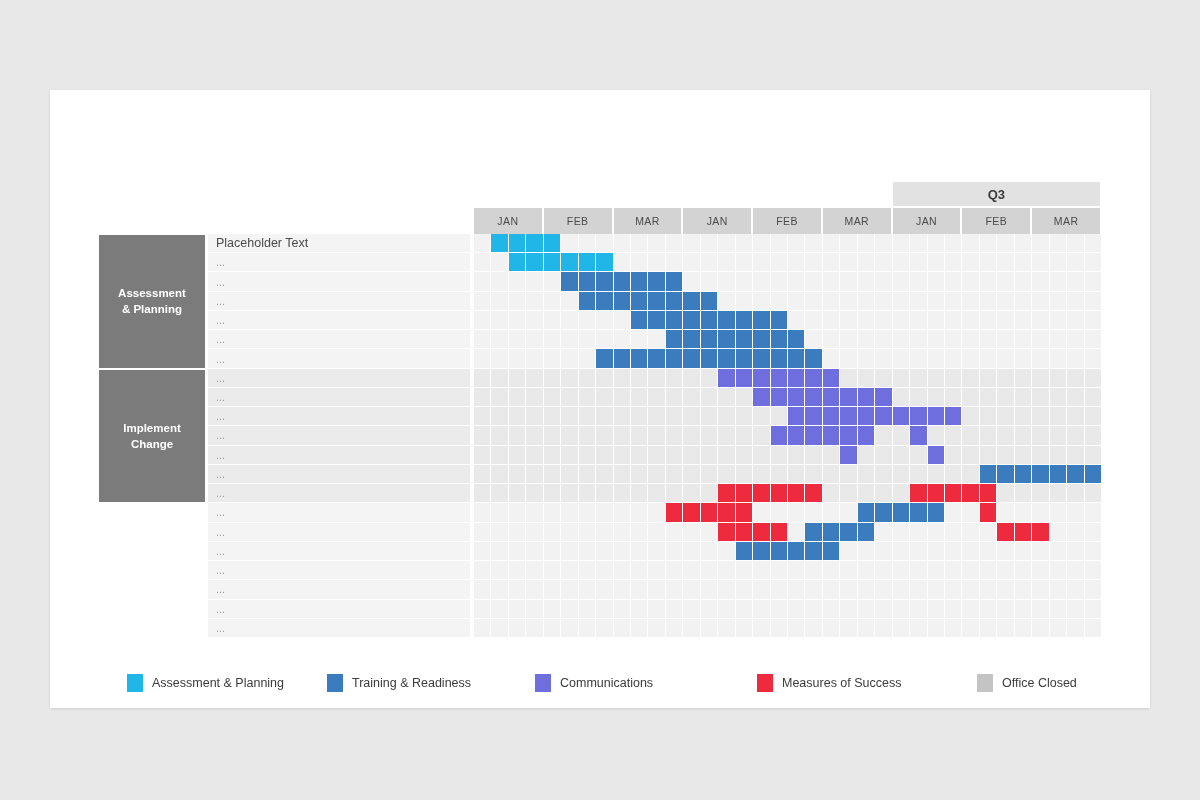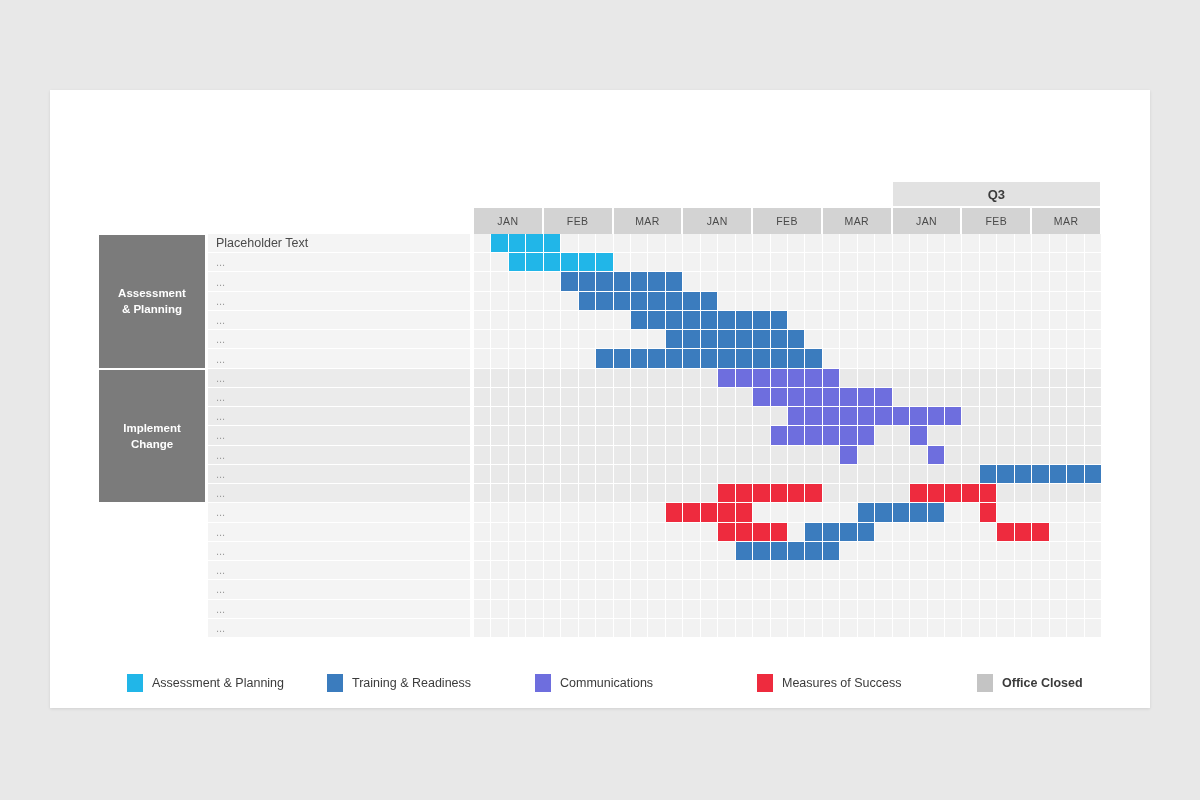--- a/index.html
+++ b/index.html
@@ -920,19 +920,19 @@
         <span class="leg-tx">Training &amp; Readiness</span>
       </div>
       <div class="leg-item" style="left: 408px;">
         <span class="leg-sw" style="background: rgb(110, 110, 222);"></span>
         <span class="leg-tx">Communications</span>
       </div>
       <div class="leg-item" style="left: 630px;">
         <span class="leg-sw" style="background: rgb(238, 43, 62);"></span>
         <span class="leg-tx">Measures of Success</span>
       </div>
-      <div class="leg-item" style="left: 850px; font-weight: bold;">
+      <div class="leg-item" style="left: 850px;">
         <span class="leg-sw" style="background: rgb(196, 196, 196);"></span>
         <span class="leg-tx">Office Closed</span>
       </div>
     </div>
 
 </div>
 
 </body></html>

